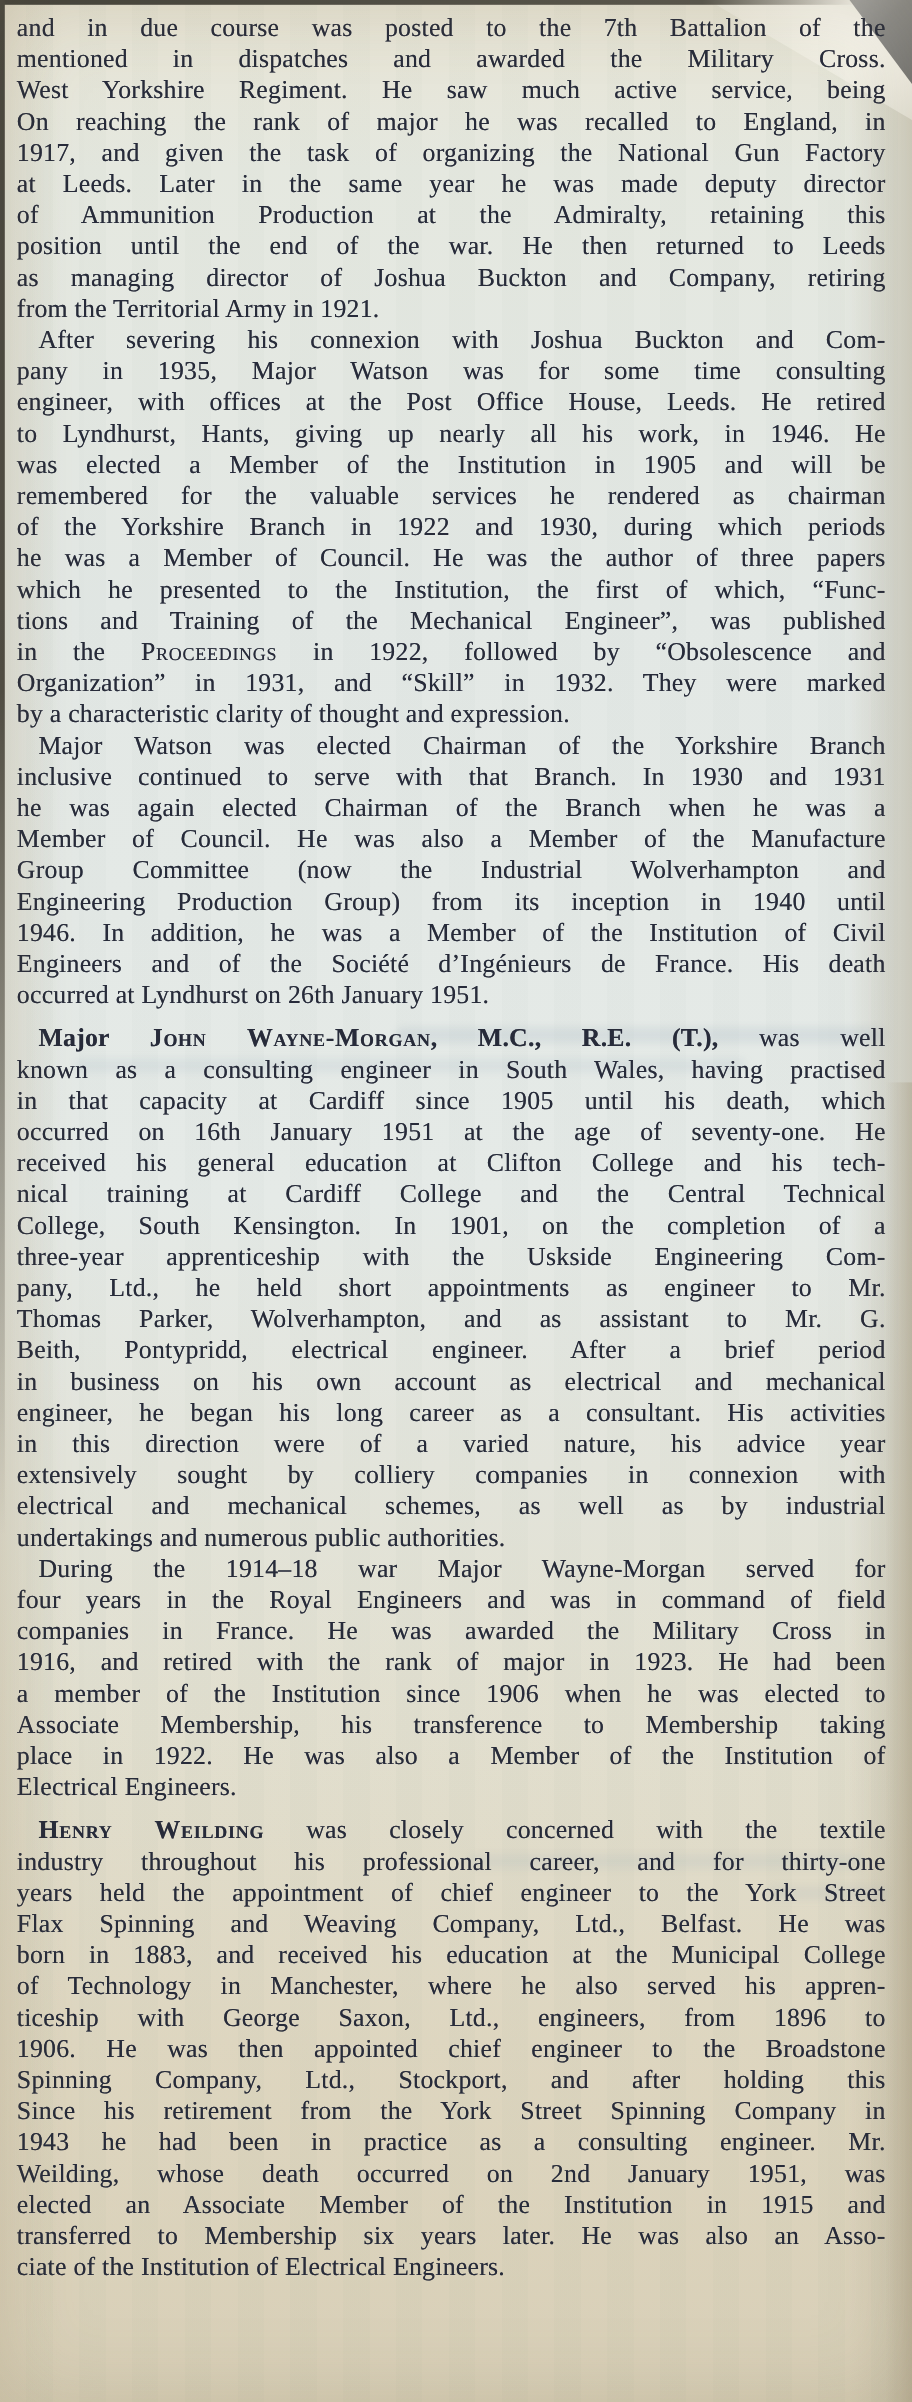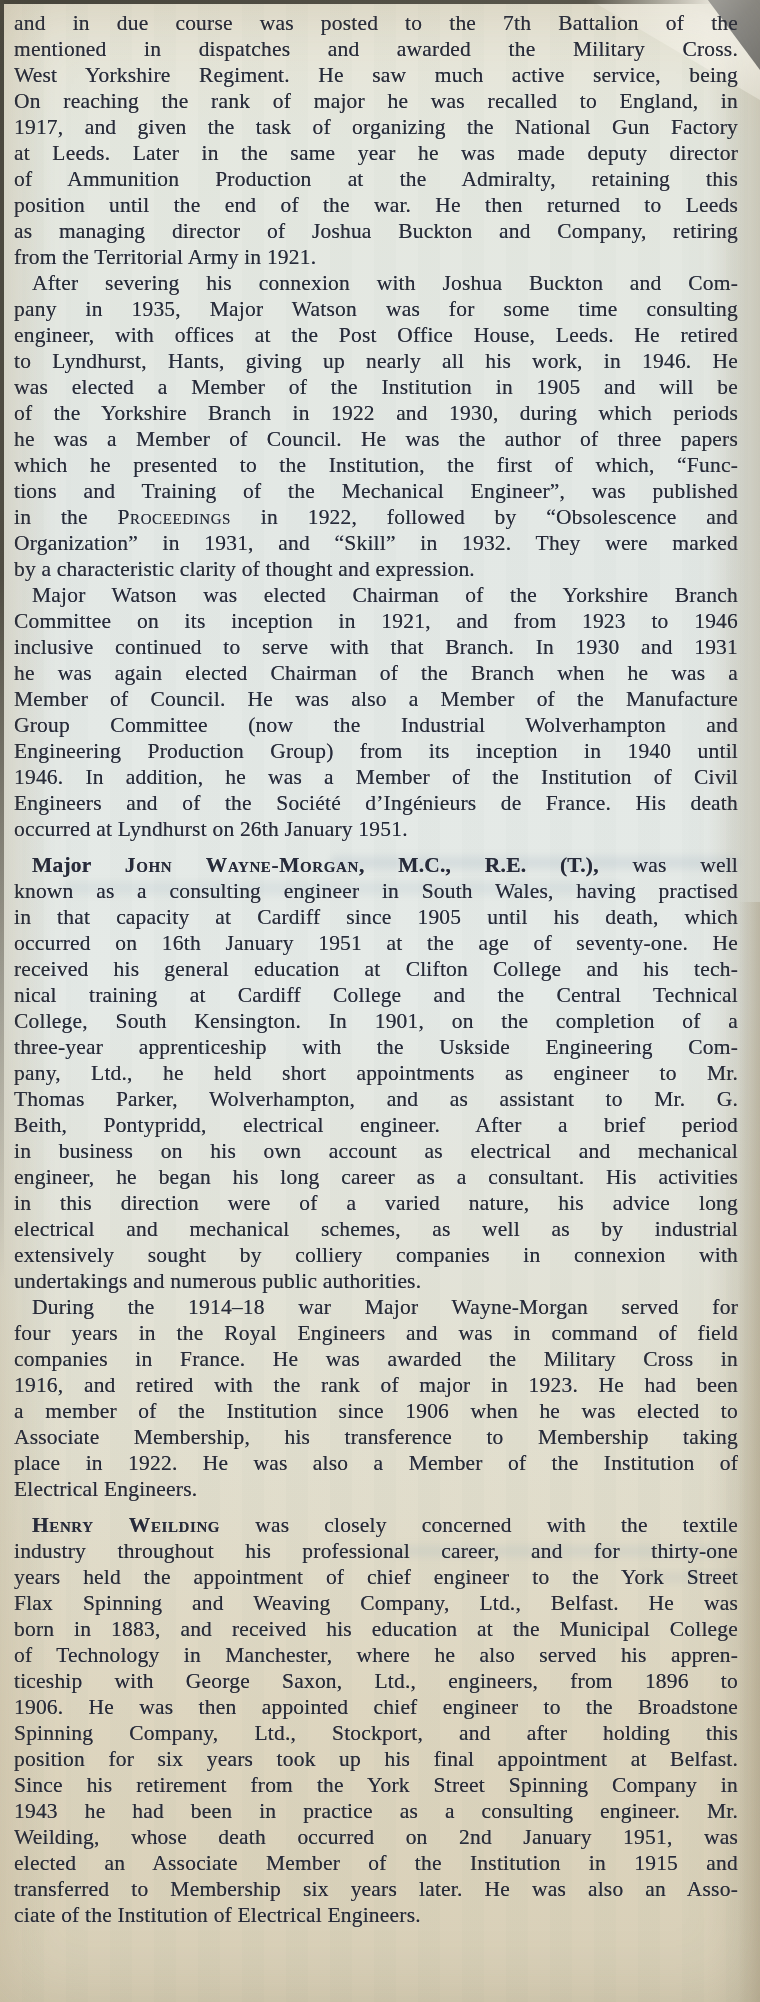--- a/index.html
+++ b/index.html
@@ -83,31 +83,31 @@
           <div class="line">position until the end of the war. He then returned to Leeds</div>
           <div class="line">as managing director of Joshua Buckton and Company, retiring</div>
           <div class="line last">from the Territorial Army in 1921.</div>
         </div>
         <div class="para">
           <div class="line indent">After severing his connexion with Joshua Buckton and Com-</div>
           <div class="line">pany in 1935, Major Watson was for some time consulting</div>
           <div class="line">engineer, with offices at the Post Office House, Leeds. He retired</div>
           <div class="line">to Lyndhurst, Hants, giving up nearly all his work, in 1946. He</div>
           <div class="line">was elected a Member of the Institution in 1905 and will be</div>
+          <div class="line">remembered for the valuable services he rendered as chairman</div>
           <div class="line">of the Yorkshire Branch in 1922 and 1930, during which periods</div>
           <div class="line">he was a Member of Council. He was the author of three papers</div>
           <div class="line">which he presented to the Institution, the first of which, “Func-</div>
           <div class="line">tions and Training of the Mechanical Engineer”, was published</div>
           <div class="line"><span>in the </span><span class="smallcaps">Proceedings</span><span> in 1922, followed by “Obsolescence and</span></div>
           <div class="line">Organization” in 1931, and “Skill” in 1932. They were marked</div>
           <div class="line last">by a characteristic clarity of thought and expression.</div>
         </div>
         <div class="para">
           <div class="line indent">Major Watson was elected Chairman of the Yorkshire Branch</div>
-          <div class="line">Committee on its inception in 1921, and from 1923 to 1946</div>
           <div class="line">inclusive continued to serve with that Branch. In 1930 and 1931</div>
           <div class="line">he was again elected Chairman of the Branch when he was a</div>
           <div class="line">Member of Council. He was also a Member of the Manufacture</div>
           <div class="line">Group Committee (now the Industrial Wolverhampton and</div>
           <div class="line">Engineering Production Group) from its inception in 1940 until</div>
           <div class="line">1946. In addition, he was a Member of the Institution of Civil</div>
           <div class="line">Engineers and of the Société d’Ingénieurs de France. His death</div>
           <div class="line last">occurred at Lyndhurst on 26th January 1951.</div>
         </div>
       </section>
@@ -119,23 +119,23 @@
           <div class="line">occurred on 16th January 1951 at the age of seventy-one. He</div>
           <div class="line">received his general education at Clifton College and his tech-</div>
           <div class="line">nical training at Cardiff College and the Central Technical</div>
           <div class="line">College, South Kensington. In 1901, on the completion of a</div>
           <div class="line">three-year apprenticeship with the Uskside Engineering Com-</div>
           <div class="line">pany, Ltd., he held short appointments as engineer to Mr.</div>
           <div class="line">Thomas Parker, Wolverhampton, and as assistant to Mr. G.</div>
           <div class="line">Beith, Pontypridd, electrical engineer. After a brief period</div>
           <div class="line">in business on his own account as electrical and mechanical</div>
           <div class="line">engineer, he began his long career as a consultant. His activities</div>
-          <div class="line">in this direction were of a varied nature, his advice long</div>
+          <div class="line">in this direction were of a varied nature, his advice year</div>
+          <div class="line">extensively sought by colliery companies in connexion with</div>
           <div class="line">electrical and mechanical schemes, as well as by industrial</div>
-          <div class="line">extensively sought by colliery companies in connexion with</div>
           <div class="line last">undertakings and numerous public authorities.</div>
         </div>
         <div class="para">
           <div class="line indent">During the 1914–18 war Major Wayne-Morgan served for</div>
           <div class="line">four years in the Royal Engineers and was in command of field</div>
           <div class="line">companies in France. He was awarded the Military Cross in</div>
           <div class="line">1916, and retired with the rank of major in 1923. He had been</div>
           <div class="line">a member of the Institution since 1906 when he was elected to</div>
           <div class="line">Associate Membership, his transference to Membership taking</div>
           <div class="line">place in 1922. He was also a Member of the Institution of</div>
@@ -146,21 +146,20 @@
         <div class="para">
           <div class="line indent"><span class="bold-smallcaps">Henry Weilding</span><span> was closely concerned with the textile</span></div>
           <div class="line">industry throughout his professional career, and for thirty-one</div>
           <div class="line">years held the appointment of chief engineer to the York Street</div>
           <div class="line">Flax Spinning and Weaving Company, Ltd., Belfast. He was</div>
           <div class="line">born in 1883, and received his education at the Municipal College</div>
           <div class="line">of Technology in Manchester, where he also served his appren-</div>
           <div class="line">ticeship with George Saxon, Ltd., engineers, from 1896 to</div>
           <div class="line">1906. He was then appointed chief engineer to the Broadstone</div>
           <div class="line">Spinning Company, Ltd., Stockport, and after holding this</div>
-          <div class="line">position for six years took up his final appointment at Belfast.</div>
           <div class="line">Since his retirement from the York Street Spinning Company in</div>
           <div class="line">1943 he had been in practice as a consulting engineer. Mr.</div>
           <div class="line">Weilding, whose death occurred on 2nd January 1951, was</div>
           <div class="line">elected an Associate Member of the Institution in 1915 and</div>
           <div class="line">transferred to Membership six years later. He was also an Asso-</div>
           <div class="line last">ciate of the Institution of Electrical Engineers.</div>
         </div>
       </section>
     </main>
 </div>

